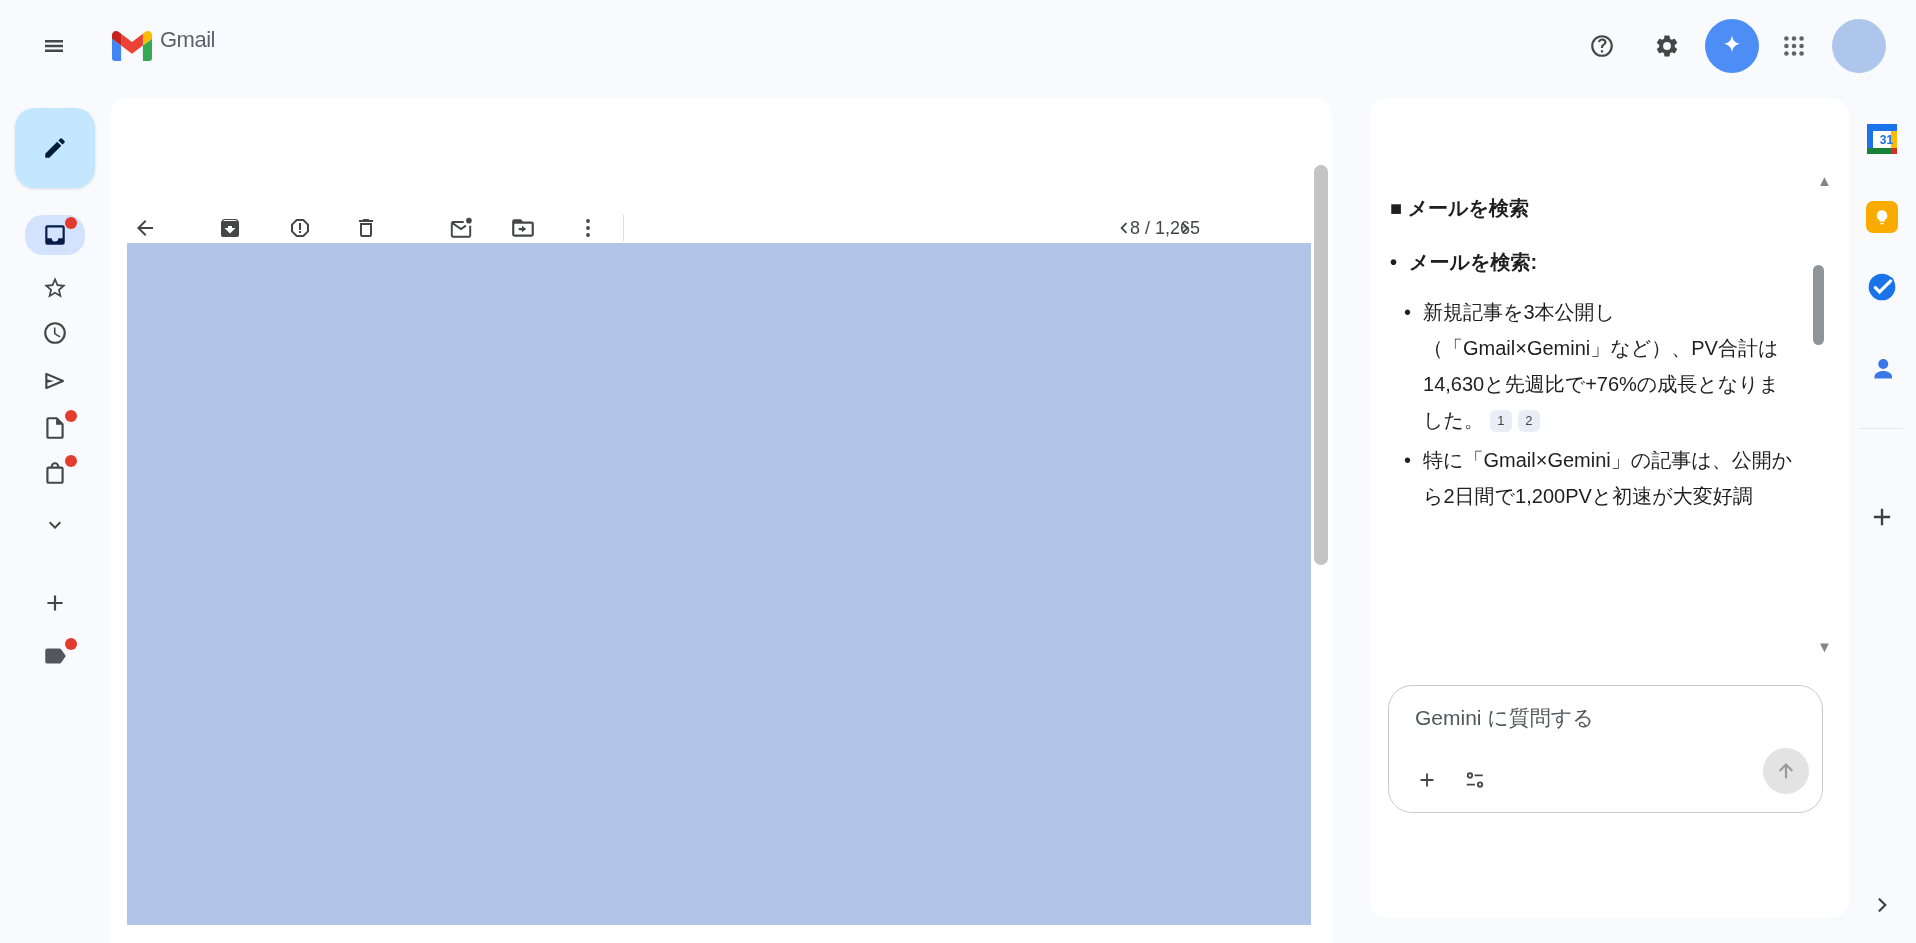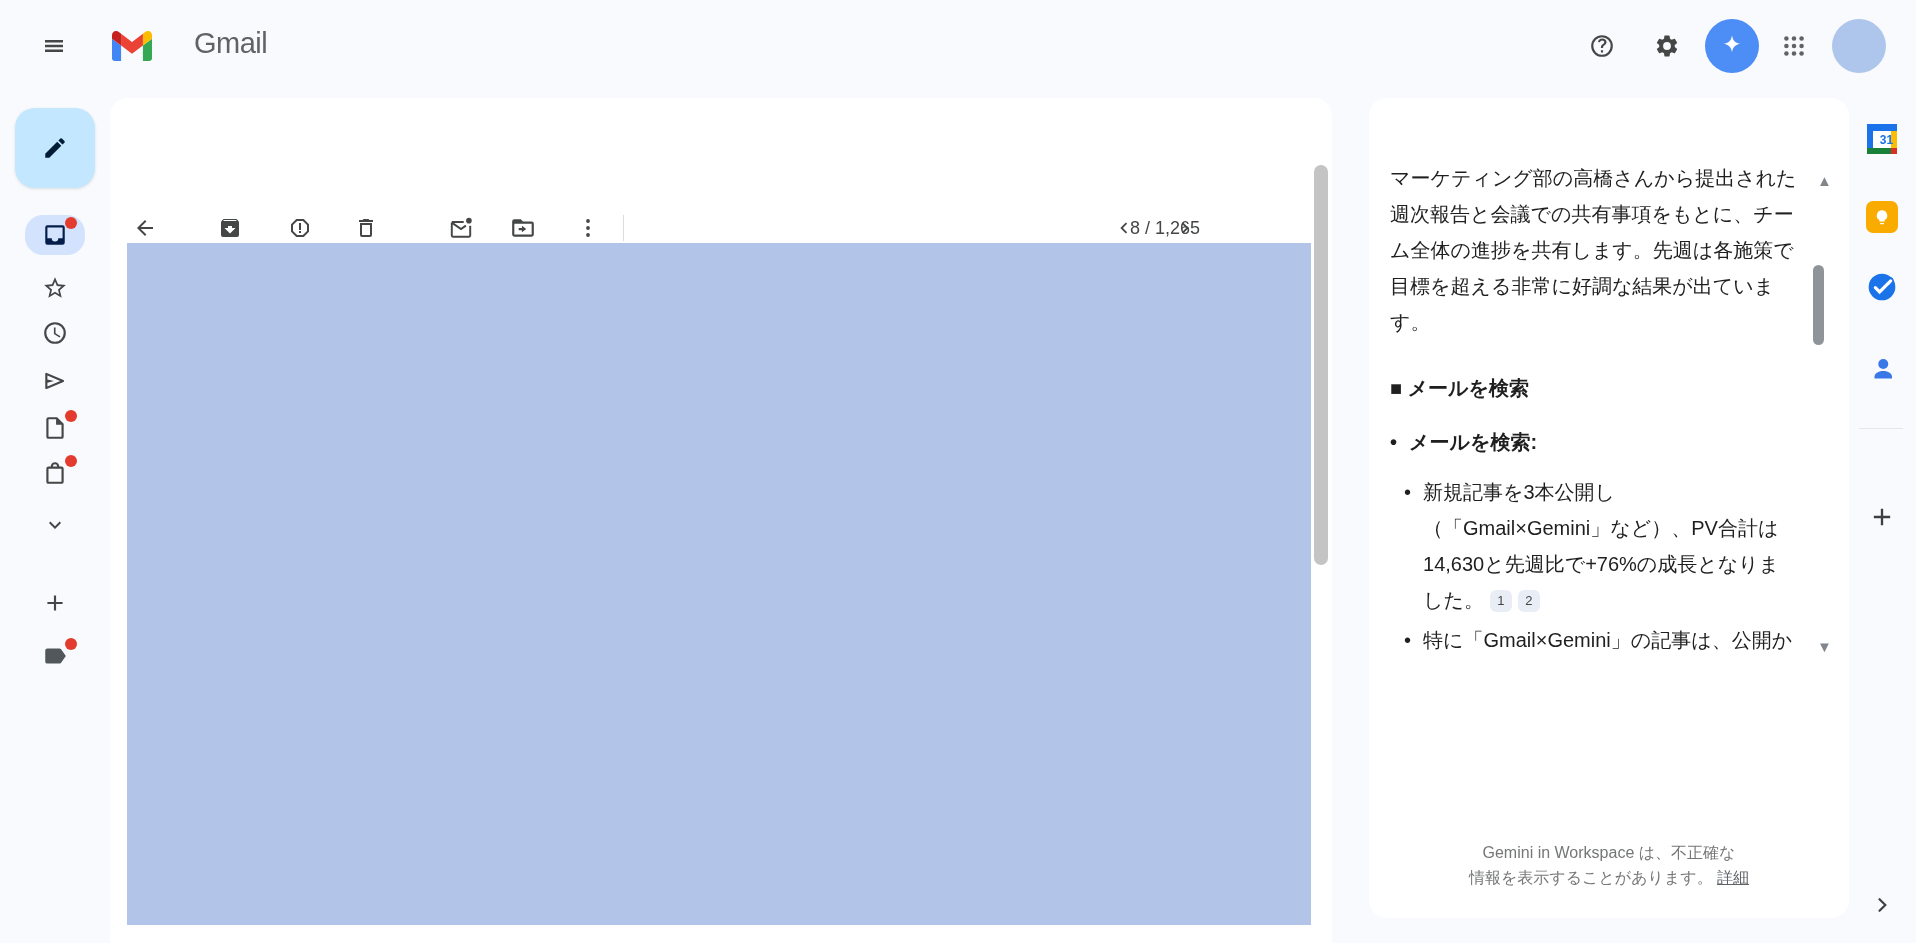--- a/index.html
+++ b/index.html
@@ -5,21 +5,21 @@
   * { margin:0; padding:0; box-sizing:border-box; }
   html,body { width:1916px; height:943px; overflow:hidden; background:#f8fafd;
     font-family:"Liberation Sans","DejaVu Sans",sans-serif; }
   .abs { position:absolute; }
   svg { display:block; }
 
   
   #topbar { position:absolute; left:0; top:0; width:1916px; height:93px; background:#f8fafd; }
   #burger { left:30px; top:22px; width:48px; height:48px; border-radius:50%; display:flex; align-items:center; justify-content:center; cursor:pointer; }
   #gmail-logo { left:112px; top:31px; }
-  #gmail-word { left:160px; top:27px; font-size:29px; color:#5f6368; letter-spacing:-0.5px;margin-left:34px; }
+  #gmail-word { left:160px; top:27px; font-size:22px; color:#5f6368; letter-spacing:-0.5px; }
   #searchbar { left:391px; top:12px; width:1066px; height:68px; background:#eaf1fb; border-radius:34px; display:flex; align-items:center; }
   #search-icon { margin-left:24px; }
   #search-ph { margin-left:24px; font-size:22px; color:#5f6368; }
   #tune-icon { position:absolute; right:26px; top:20px; }
   .tb-btn { width:52px; height:52px; border-radius:50%; display:flex; align-items:center; justify-content:center; cursor:pointer; }
   #help-btn { left:1576px; top:20px; } #gear-btn { left:1641px; top:20px; }
   #gem-btn { left:1705px; top:19px; width:54px; height:54px; border-radius:50%; background:#4c8df6; display:flex; align-items:center; justify-content:center; }
   #apps-btn { left:1768px; top:20px; }
   #avatar { left:1832px; top:19px; width:54px; height:54px; border-radius:50%; background:#aec6ec; }
 
@@ -273,45 +273,61 @@
     </div>
   </div>
 
   <div id="bodyblock"></div>
   <div id="main-scroll"></div>
 </div>
 
 <div id="panel">
 
   <div id="p-body">
-    <p>マーケティング部の高橋さんから提出された週次報告と会議での共有事項をもとに、チーム全体の進捗を共有します。先週は各施策で目標を超える非常に好調な結果が出ています。</p>
     <div class="hl-head">■ メールを検索</div>
     <div class="b1">
       <span class="bul">•</span>
       <span>メールを検索:</span>
     </div>
     <div class="b2">
       <span class="bul">•</span>
       <span><span>新規記事を3本公開し（「Gmail×Gemini」など）、PV合計は14,630と先週比で+76%の成長となりました。</span><span class="chip">1</span><span class="chip">2</span></span>
     </div>
     <div class="b2">
       <span class="bul">•</span>
       <span>特に「Gmail×Gemini」の記事は、公開から2日間で1,200PVと初速が大変好調</span>
     </div>
   </div>
   <div id="p-scroll-up">▲</div>
   <div id="p-thumb"></div>
   <div id="p-scroll-dn">▼</div>
 
-
-  <div id="p-foot">
-    <span>Gemini in Workspace は、不正確な</span><br>
-    <span>情報を表示することがあります。</span>
-    <a>詳細</a>
-  </div>
+  <div id="askbox">
+    <span id="ask-ph">Gemini に質問する</span>
+    <div id="ask-plus">
+      <svg width="22" height="22" viewBox="0 0 24 24">
+          <path fill="#444746" d="M19 13h-6v6h-2v-6H5v-2h6V5h2v6h6z"></path>
+        </svg>
+    </div>
+    <div id="ask-tools">
+      <svg width="22" height="22" viewBox="0 0 24 24">
+          <g fill="none" stroke="#444746" stroke-width="2">
+            <circle cx="6.5" cy="7" r="2.4"></circle>
+            <path d="M11.5 7h9M3 17h9"></path>
+            <circle cx="17.5" cy="17" r="2.4"></circle>
+          </g>
+        </svg>
+    </div>
+    <div id="ask-send">
+      <svg width="22" height="22" viewBox="0 0 24 24">
+          <path fill="none" stroke="#9a9a9a" stroke-width="2.4" stroke-linecap="round" d="M12 19V5.5M5.8 11.2 12 5l6.2 6.2"></path>
+        </svg>
+    </div>
+  </div>
+
 </div>
 
 <div id="rightrail">
   <div class="rr-item" style="top:22px">
     <div id="cal-icon">
       <div class="c-top"></div>
         <div class="c-left"></div>
         <div class="c-right"></div>
       <div class="c-bottom"></div>
         <div class="c-corner"></div>

